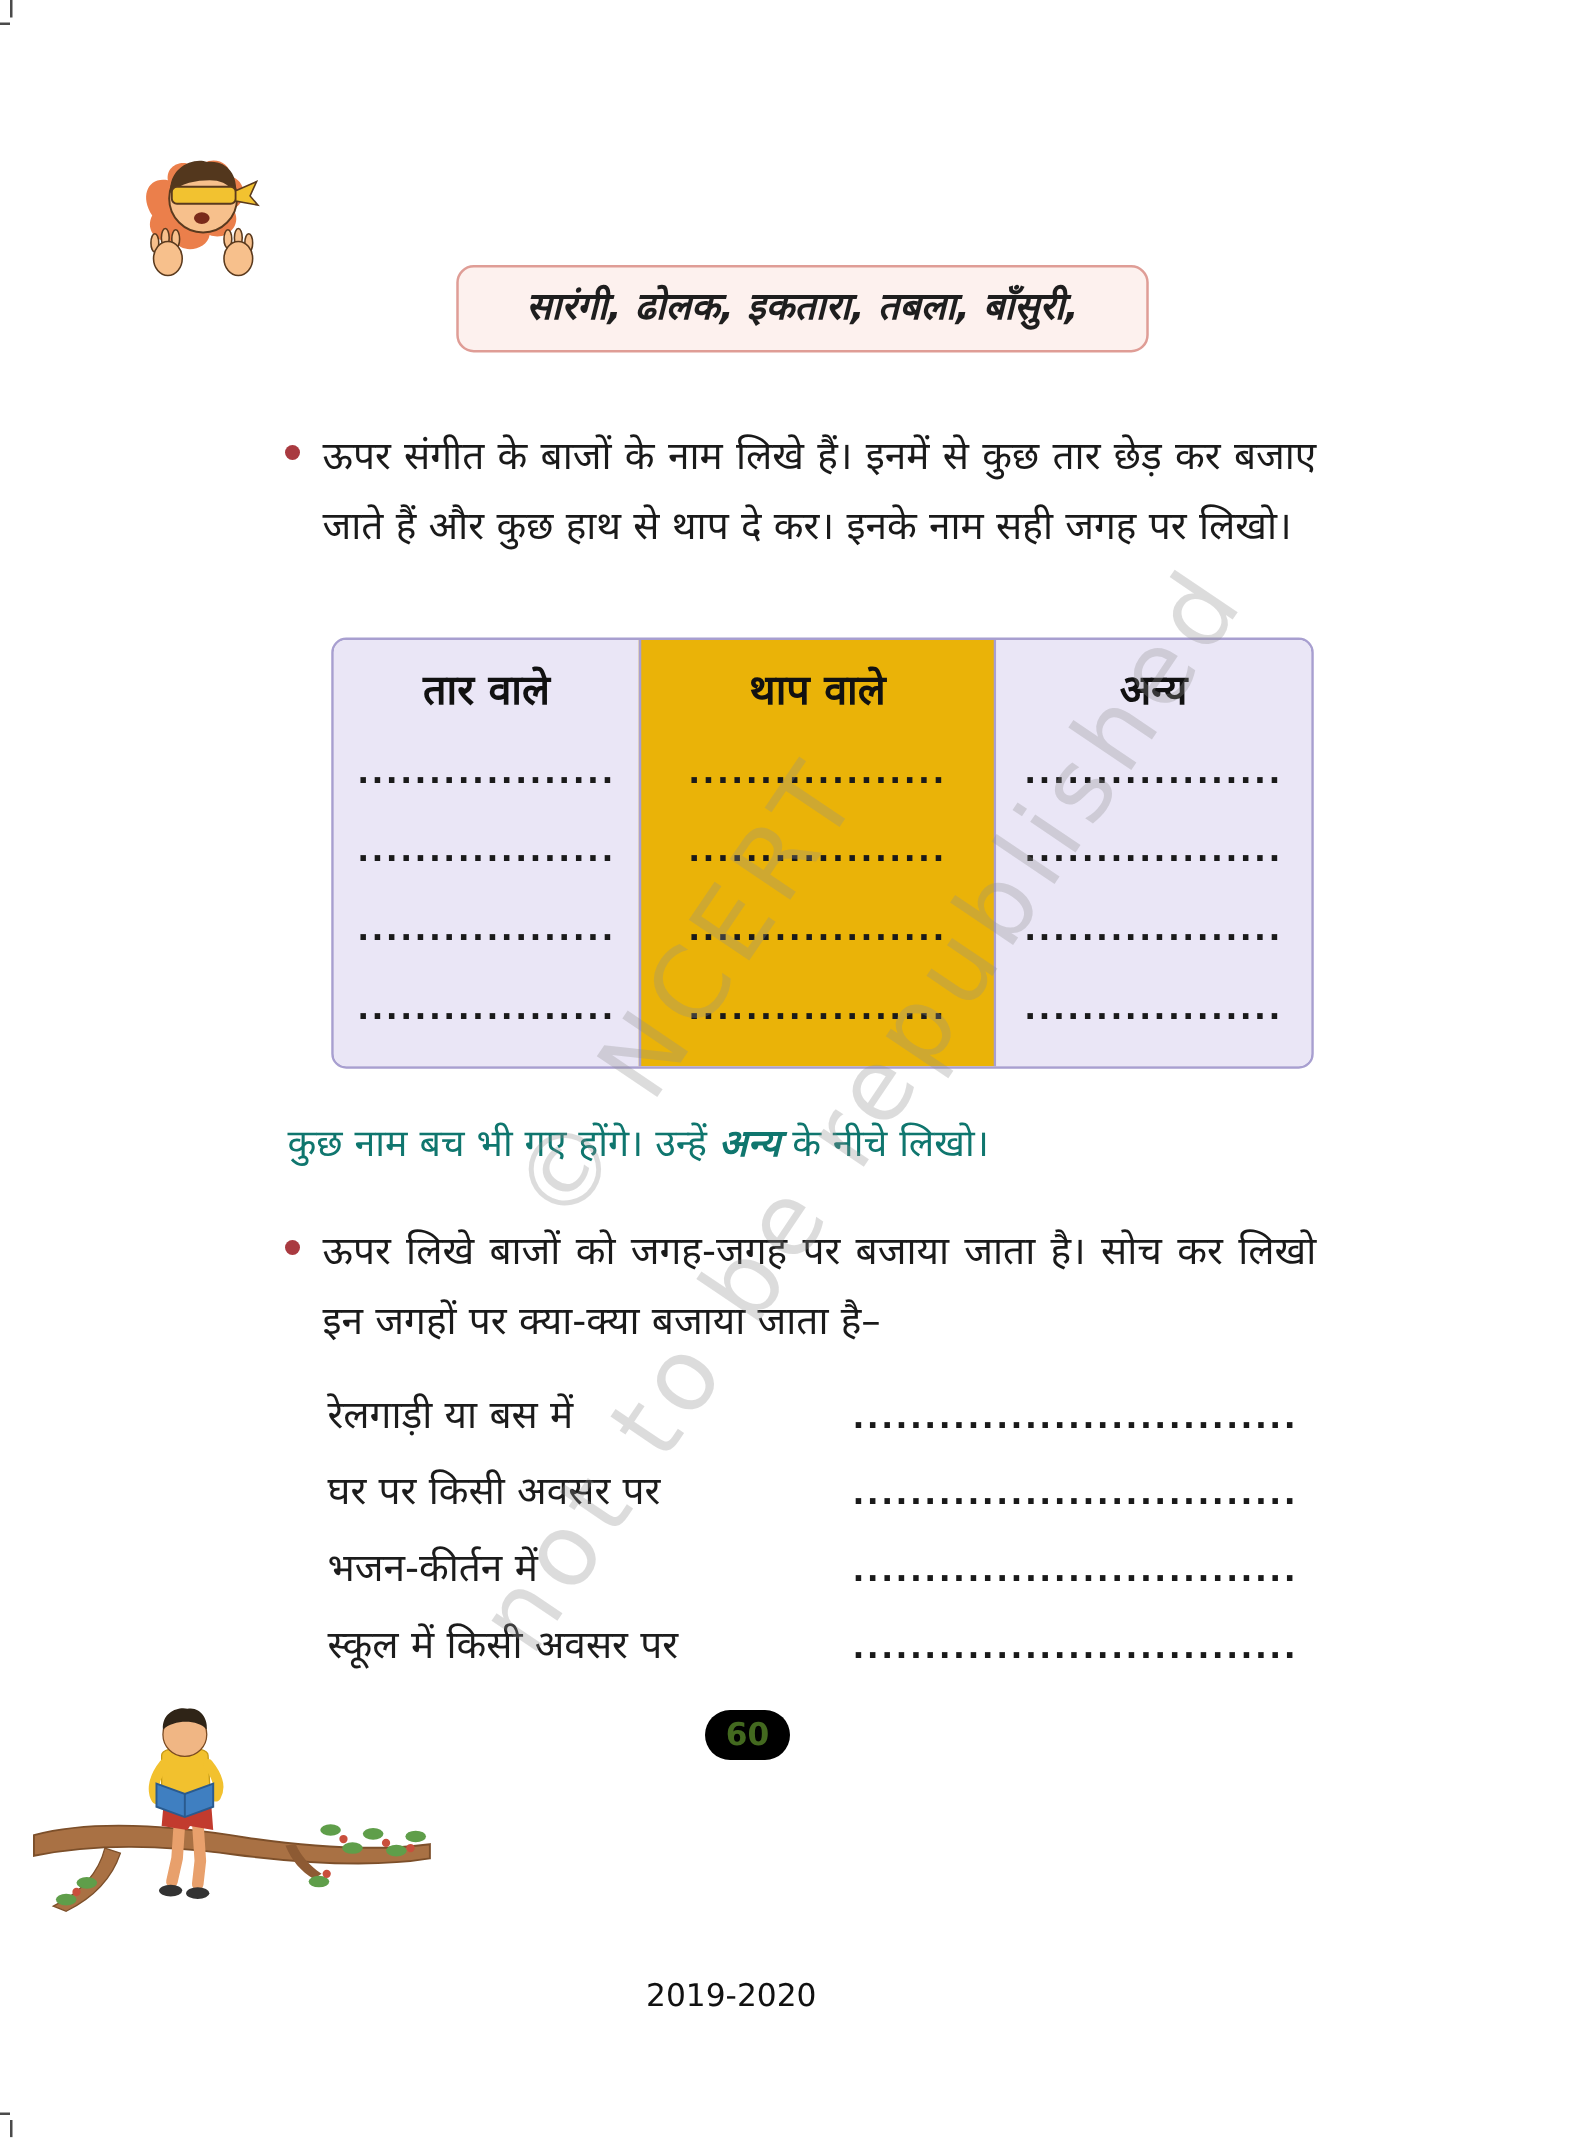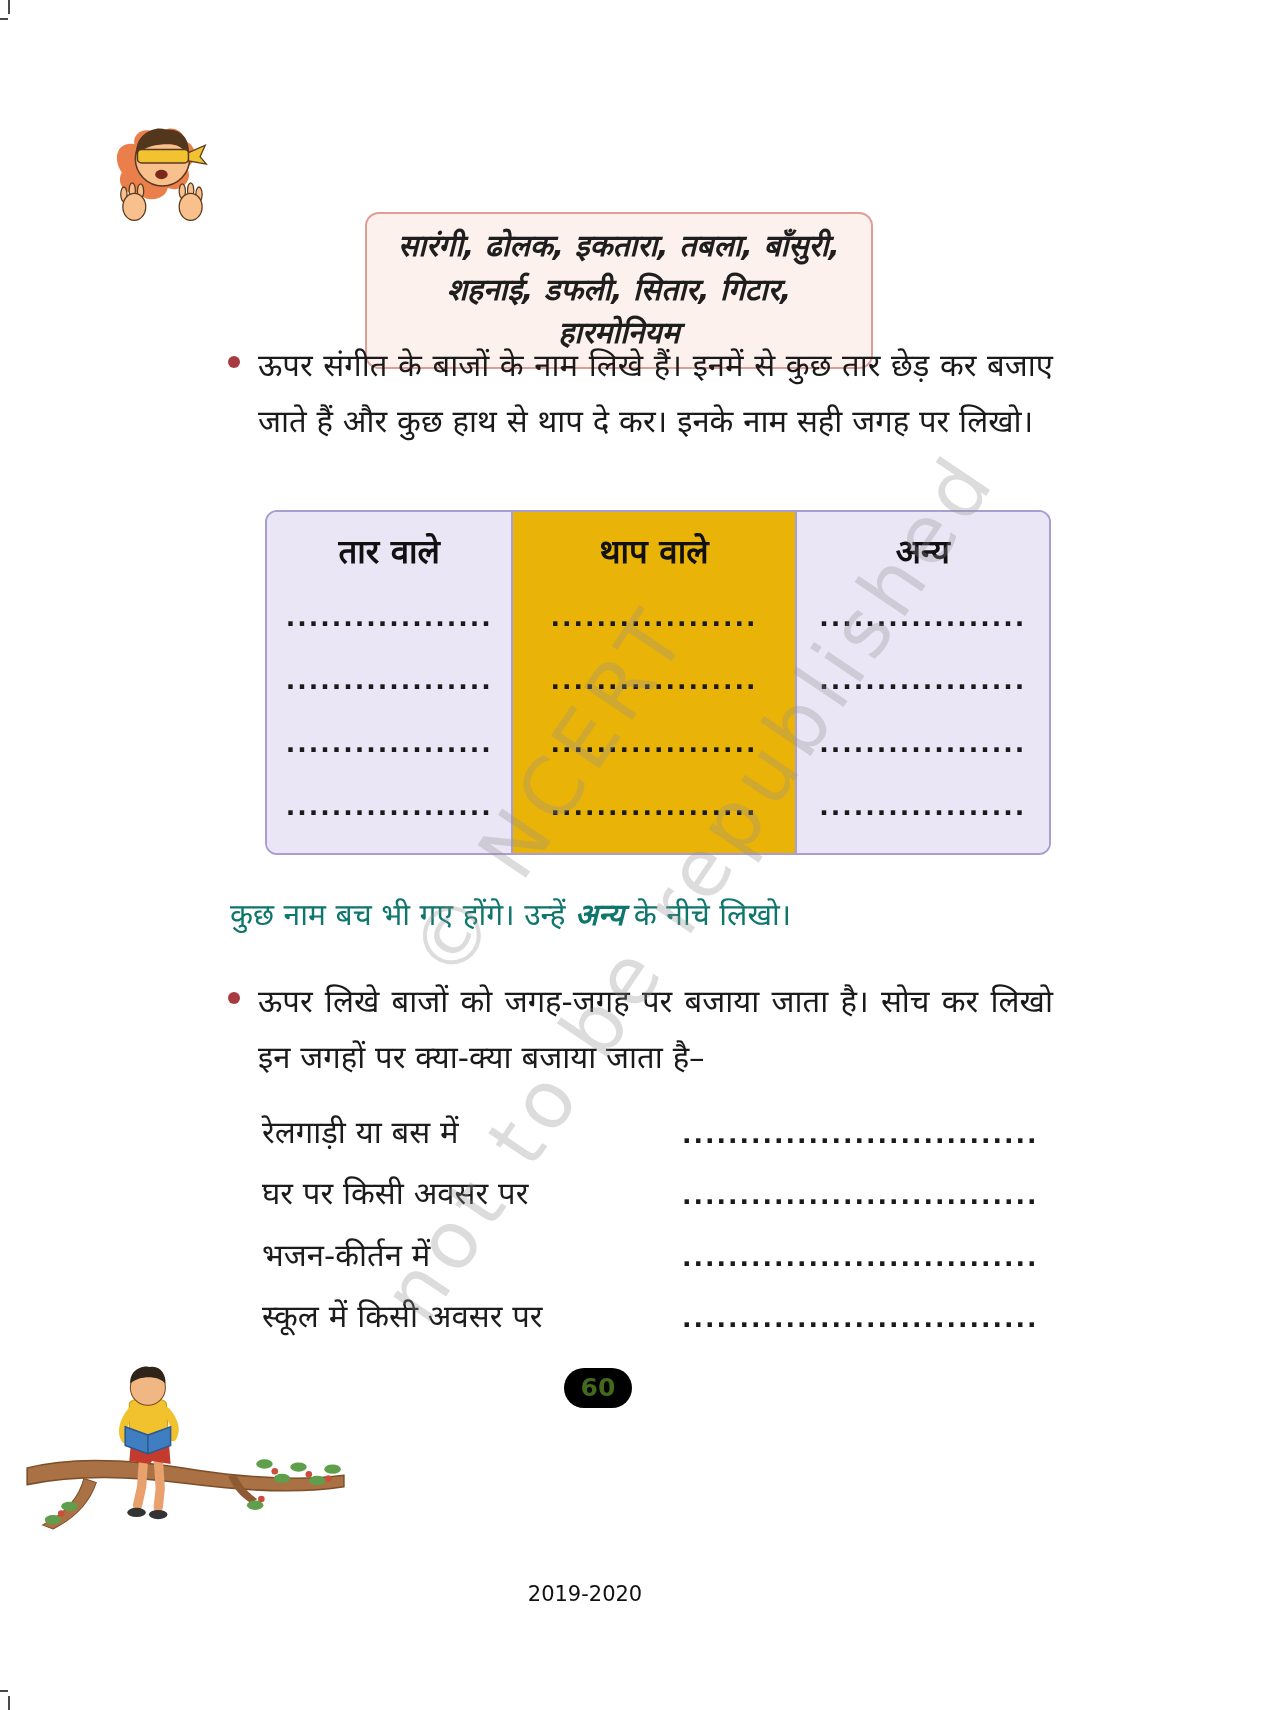--- a/index.html
+++ b/index.html
@@ -28,21 +28,21 @@
 
   
   .illus-top { position:absolute; left:103px; top:115px; width:120px; height:120px; }
   .title {
     position:absolute; left:232px; top:150px;
     font-size:40px; font-weight:bold; color:#a93a40; letter-spacing:1px;
   }
 
   
   .instruments-box {
-    position:absolute; left:365px; top:212px; width:508px;
+    position:absolute; left:365px; top:212px; width:554px;
     background:#fdf1ee; border:2px solid #df9d96; border-radius:14px;
     padding:10px 18px 12px; text-align:center;
     font-size:30px; line-height:1.45; font-style:italic; font-weight:bold; color:#1e1e1e;
   }
 
   
   .bullet-row { position:absolute; display:flex; gap:18px; }
   .bullet {
     width:12px; height:12px; border-radius:50%; background:#a93a40;
     flex:none; margin-top:18px;
@@ -82,21 +82,21 @@
   
   .page-badge {
     position:absolute; left:564px; top:1368px; width:68px; height:40px;
     background:#000000; border-radius:999px; text-align:center; line-height:40px;
     font-size:25px; font-weight:bold; color:#43691f;
   }
 
   
   .footer-year {
     position:absolute; left:0; right:105px; top:1582px; text-align:center;
-    font-size:21px; color:#111;
+    font-size:25px; color:#111;
   }
 
   .illus-bottom { position:absolute; left:22px; top:1322px; width:325px; height:220px; }
 </style>
 </head>
 <body>
 
 <div class="page">
 
   <div class="crop tl-v"></div>
@@ -126,21 +126,20 @@
         <ellipse cx="92" cy="76" rx="3" ry="7"></ellipse>
         <ellipse cx="30" cy="88" rx="11" ry="13"></ellipse>
         <ellipse cx="84" cy="88" rx="11" ry="13"></ellipse>
       </g>
     </svg>
   </div>
 
 
   <div class="instruments-box">
     <div>सारंगी, ढोलक, इकतारा, तबला, बाँसुरी,</div>
-    <div>शहनाई, डफली, सितार, गिटार, हारमोनियम</div>
   </div>
 
   <div class="bullet-row ex1">
     <span class="bullet"></span>
     <p class="bullet-text">ऊपर संगीत के बाजों के नाम लिखे हैं। इनमें से कुछ तार छेड़ कर बजाए जाते हैं और कुछ हाथ से थाप दे कर। इनके नाम सही जगह पर लिखो।</p>
   </div>
 
   <div class="sort-table">
     <div class="sort-col c0">
       <div class="col-header">तार वाले</div>

